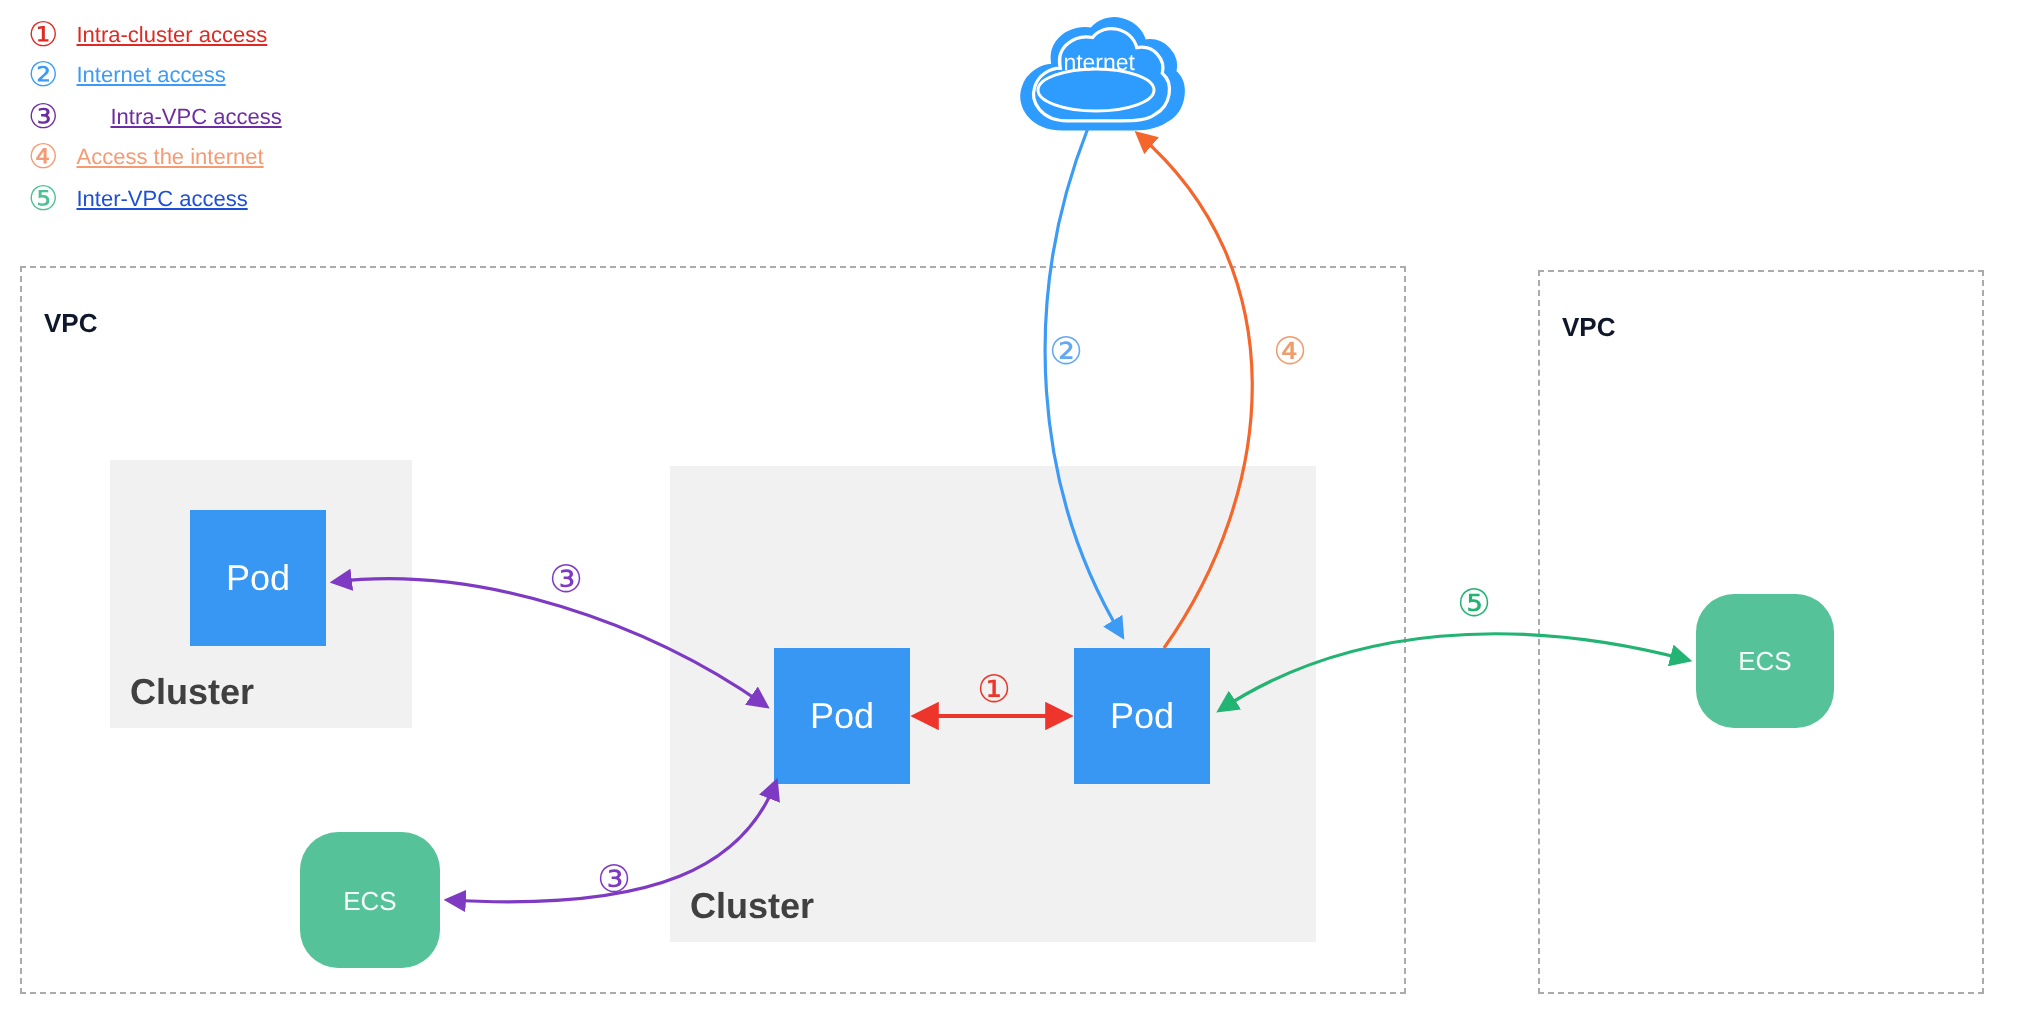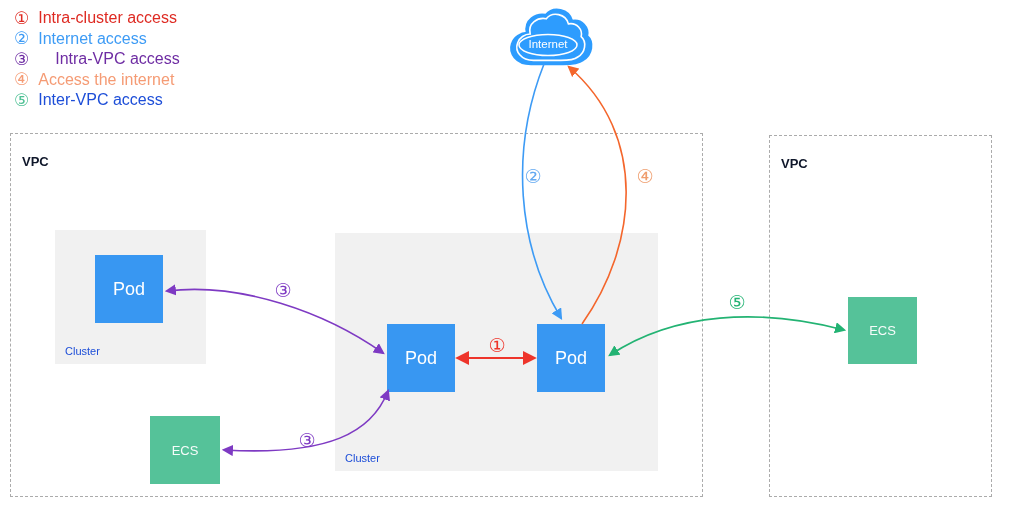--- a/index.html
+++ b/index.html
@@ -4,36 +4,36 @@
 <style>
   html,body{margin:0;padding:0;background:#fff;}
   .canvas{
     position:relative;width:1010px;height:509px;background:#fff;overflow:hidden;
     font-family:"Liberation Sans",sans-serif;
   }
   
   .legend{position:absolute;left:14px;top:8px;z-index:5;}
   .legend-row{display:flex;align-items:center;gap:9px;height:20.5px;}
   .legend-num{font-family:"DejaVu Sans",sans-serif;font-size:17px;line-height:1;}
-  .legend-label{font-size:16px;line-height:1;}
+  .legend-label{font-size:11px;line-height:1;text-decoration:underline;}
   
   .vpc{position:absolute;border:1px dashed #ababab;box-sizing:border-box;z-index:0;}
   .vpc-label{position:absolute;left:11px;top:20px;font-size:13px;font-weight:bold;color:#0f172a;}
   
   .cluster{position:absolute;background:#f1f1f1;z-index:1;}
-  .cluster-label{position:absolute;left:10px;bottom:7px;font-size:11px;color:#1d4ed8;}
+  .cluster-label{position:absolute;left:10px;bottom:7px;font-size:18px;color:#404040;font-weight:bold;}
   
   .node{position:absolute;display:flex;align-items:center;justify-content:center;
         color:#fff;z-index:2;}
   .pod{font-size:18px;}
-  .ecs{font-size:13px;color:rgba(255,255,255,0.95);}
+  .ecs{font-size:13px;color:rgba(255,255,255,0.95);border-radius:19px;}
   
   .overlay{position:absolute;left:0;top:0;z-index:3;pointer-events:none;}
   
-  .internet-label{position:absolute;left:514px;top:38px;width:68px;text-align:center;
+  .internet-label{position:absolute;left:514px;top:26px;width:68px;text-align:center;
         color:#fff;font-size:11.5px;z-index:4;}
   
   .anum{position:absolute;font-family:"DejaVu Sans",sans-serif;font-size:19px;line-height:1;
         z-index:4;width:22px;text-align:center;}
 </style>
 </head>
 <body>
 
 <div class="canvas">
 

